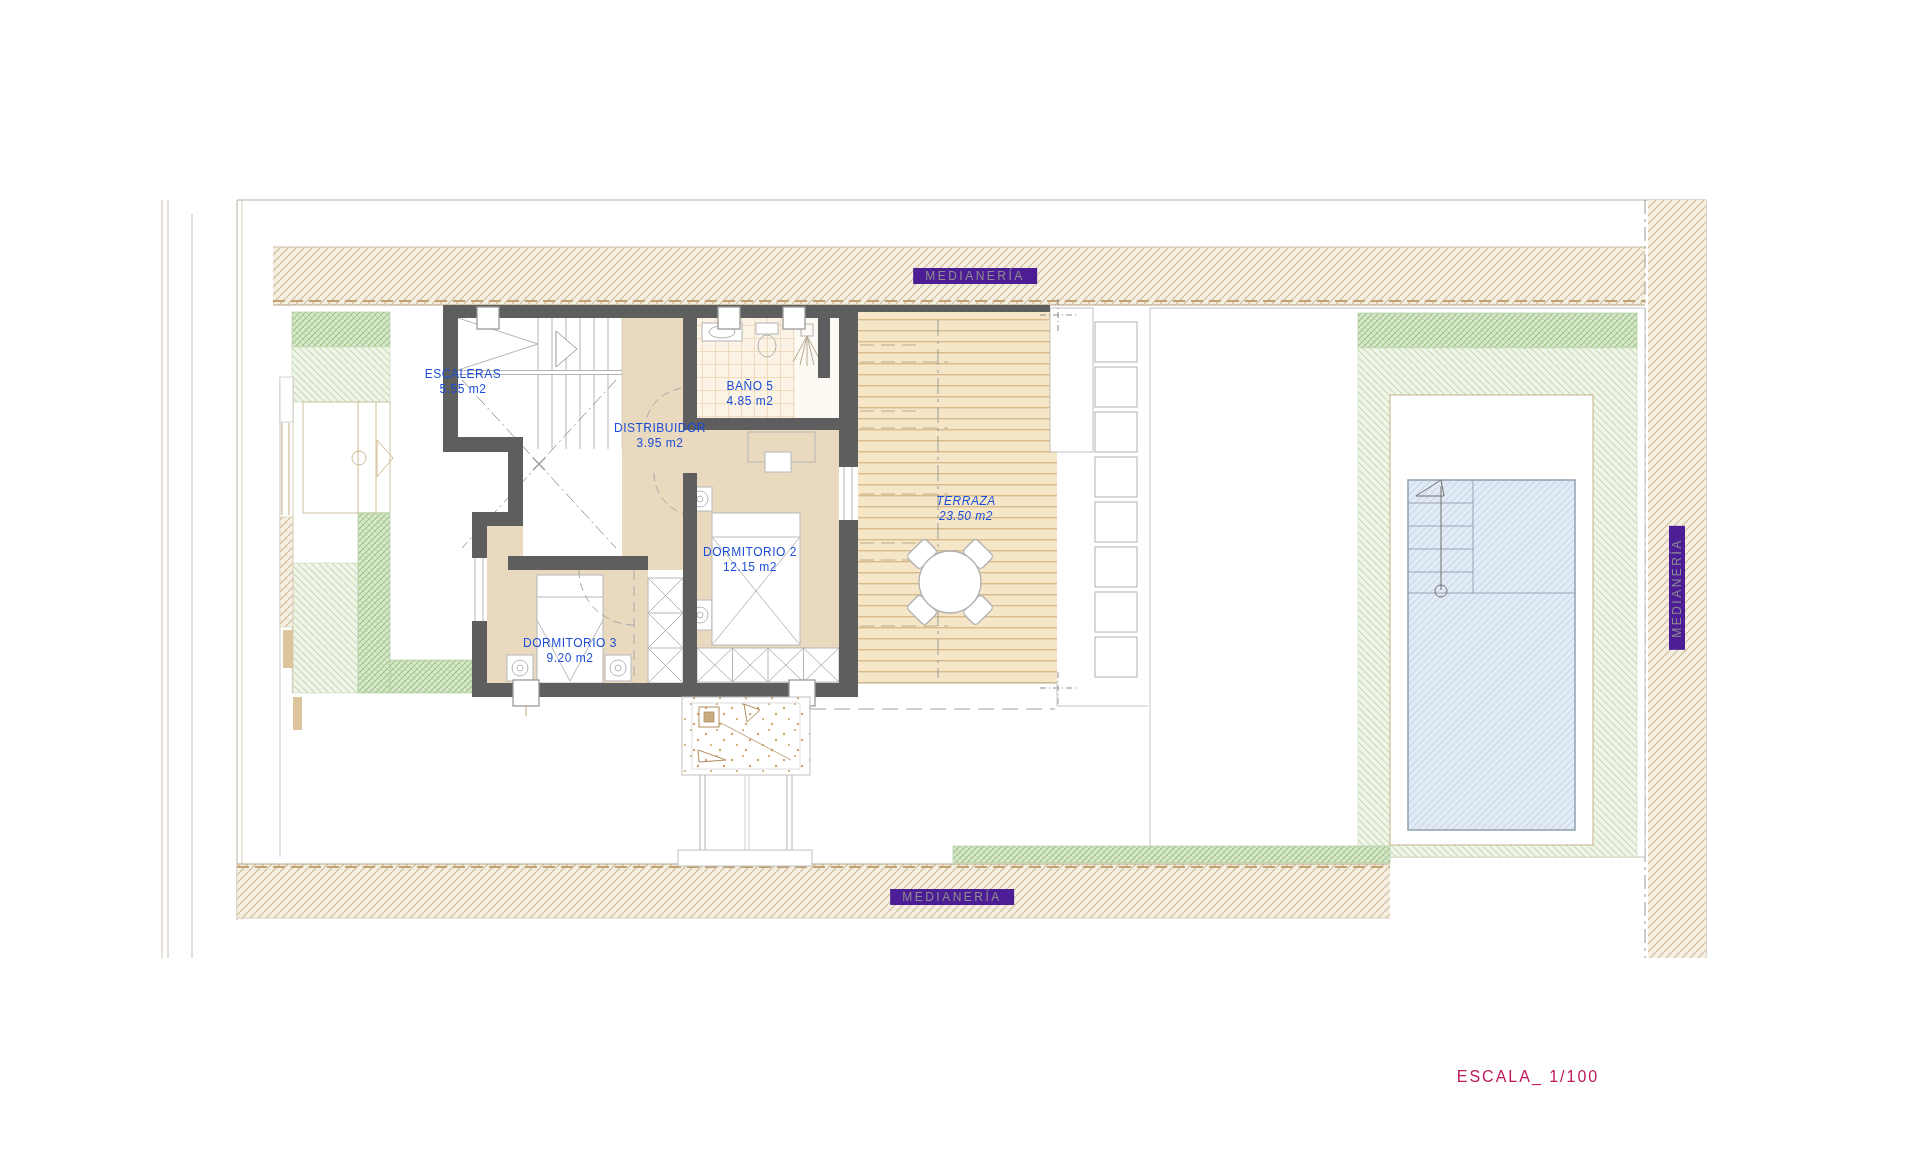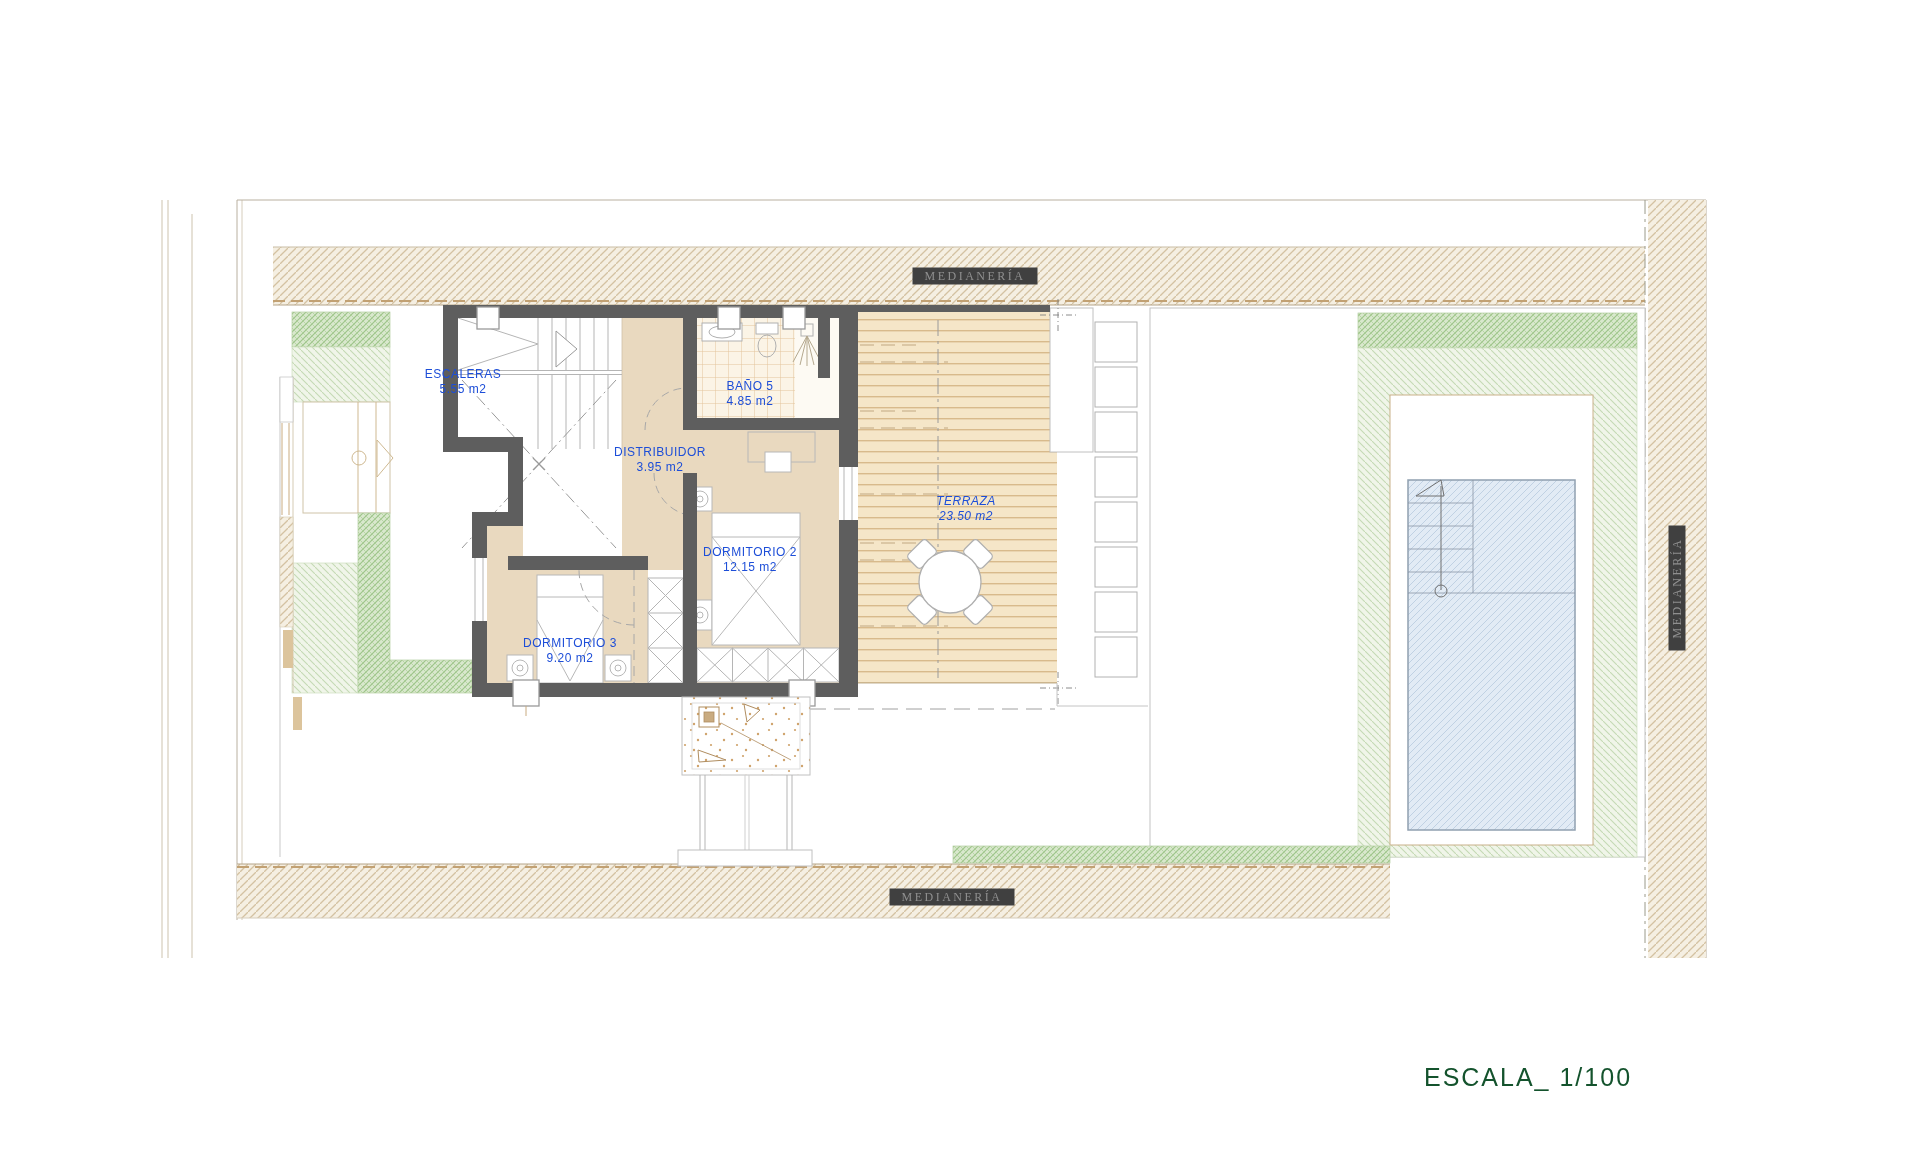--- a/index.html
+++ b/index.html
@@ -2,26 +2,26 @@
 <html><head>
 <meta charset="utf-8">
 <style>
   html,body{margin:0;padding:0;background:#ffffff;}
   .canvas{position:relative;width:1920px;height:1166px;background:#fff;overflow:hidden;
           font-family:"Liberation Sans",sans-serif;}
   svg.plan{position:absolute;left:0;top:0;}
   .lbl{position:absolute;transform:translate(-50%,-50%);text-align:center;color:#1d4ed8;
        font-size:12px;line-height:15px;letter-spacing:.5px;white-space:nowrap;}
   .lbl .nm,.lbl .ar{display:block;}
-  .band-lbl{position:absolute;transform:translate(-50%,-50%);background:#404040;padding:1px 12px;
-            font-size:12px;letter-spacing:2.5px;color:#8f8f8f;white-space:nowrap;font-family:Liberation Serif, serif;}
+  .band-lbl{position:absolute;transform:translate(-50%,-50%);background:#4c1d95;padding:1px 12px;
+            font-size:12px;letter-spacing:2.5px;color:#8f8f8f;white-space:nowrap;}
   .band-lbl.vert{writing-mode:vertical-rl;transform:translate(-50%,-50%) rotate(180deg);
                  padding:12px 1px;}
-  .scale-lbl{position:absolute;transform:translate(-50%,-50%);font-size:25px;letter-spacing:2px;
-             color:#14532d;white-space:nowrap;}
+  .scale-lbl{position:absolute;transform:translate(-50%,-50%);font-size:16px;letter-spacing:2px;
+             color:#be185d;white-space:nowrap;}
 </style>
 </head>
 <body>
 
 <div class="canvas">
 
 <svg class="plan" width="1920" height="1166" viewBox="0 0 1920 1166">
   <defs>
     <pattern id="patTan" width="8" height="8" patternUnits="userSpaceOnUse">
       <rect width="8" height="8" fill="#f5efe2"></rect>
@@ -341,21 +341,21 @@
 <div class="band-lbl vert" style="left:1677px;top:588px;">MEDIANERÍA</div>
 
 <div class="lbl" style="left:463px;top:382px;">
   <span class="nm">ESCALERAS</span>
   <span class="ar">5.55 m2</span>
 </div>
 <div class="lbl" style="left:750px;top:394px;">
   <span class="nm">BAÑO 5</span>
   <span class="ar">4.85 m2</span>
 </div>
-<div class="lbl" style="left:660px;top:460px;">
+<div class="lbl" style="left:660px;top:436px;">
   <span class="nm">DISTRIBUIDOR</span>
   <span class="ar">3.95 m2</span>
 </div>
 <div class="lbl" style="left:750px;top:560px;">
   <span class="nm">DORMITORIO 2</span>
   <span class="ar">12.15 m2</span>
 </div>
 <div class="lbl" style="left:570px;top:607px;margin-top:44px;">
   <span class="nm">DORMITORIO 3</span>
   <span class="ar">9.20 m2</span>

